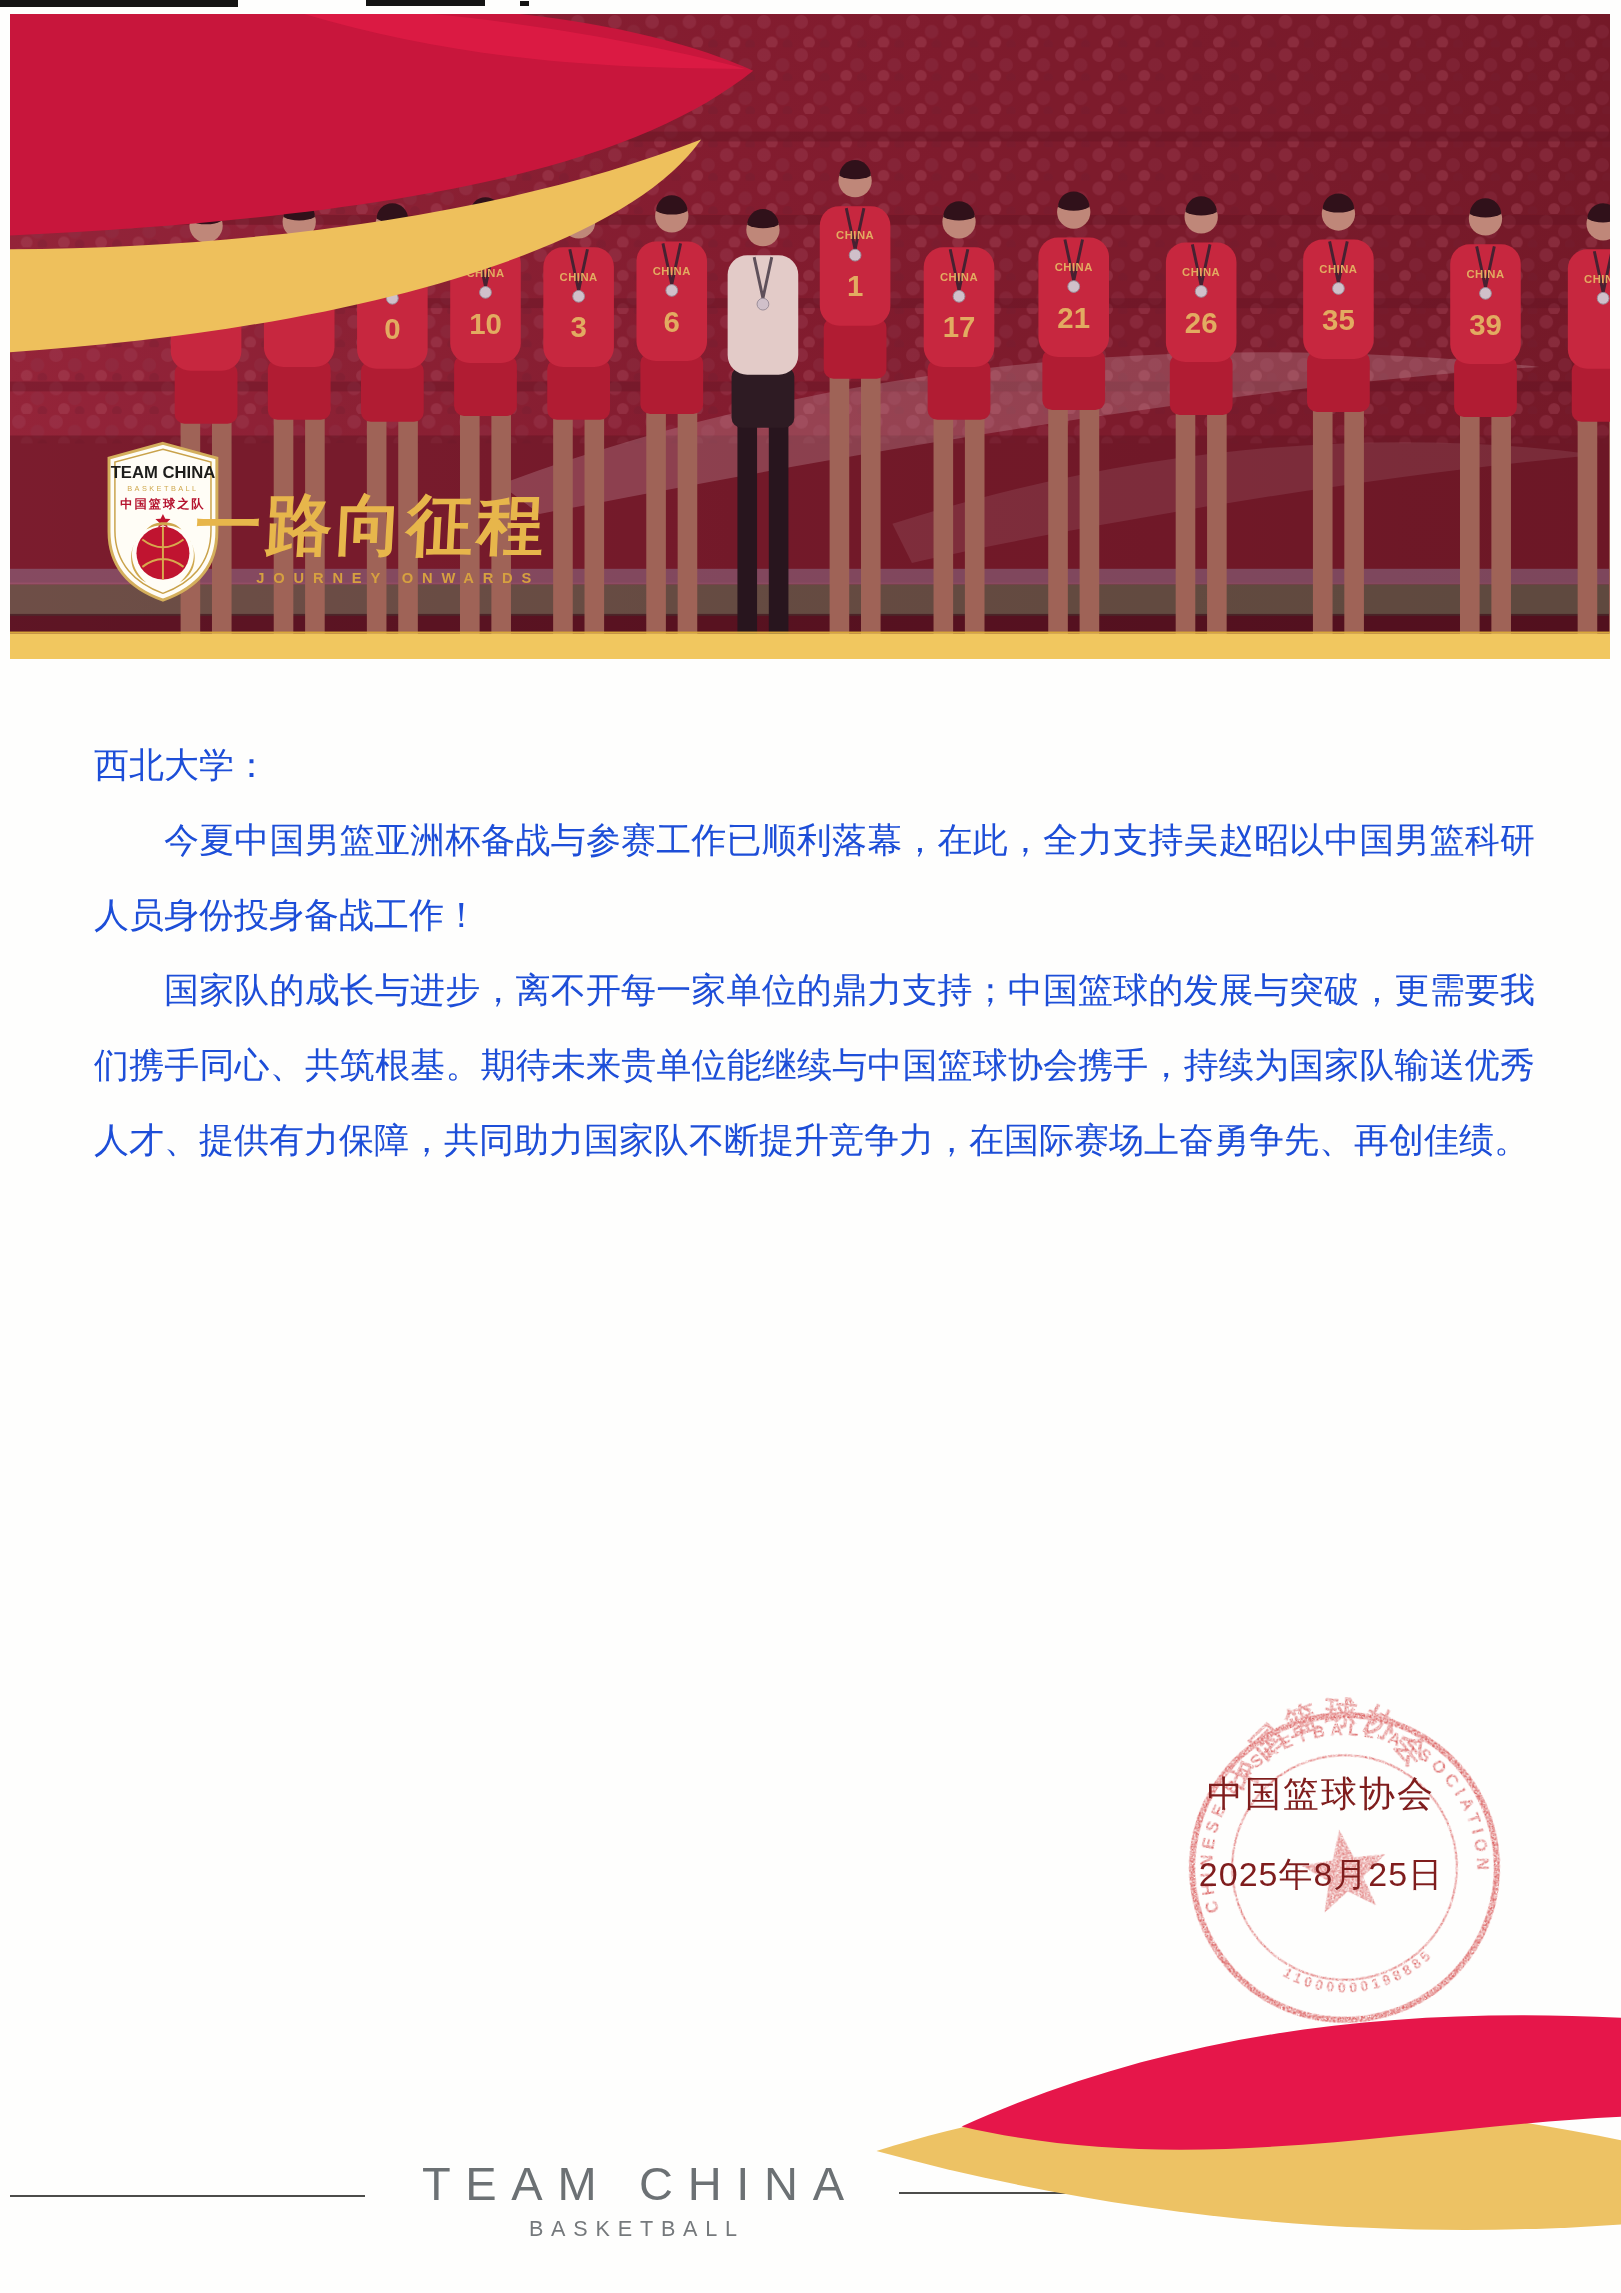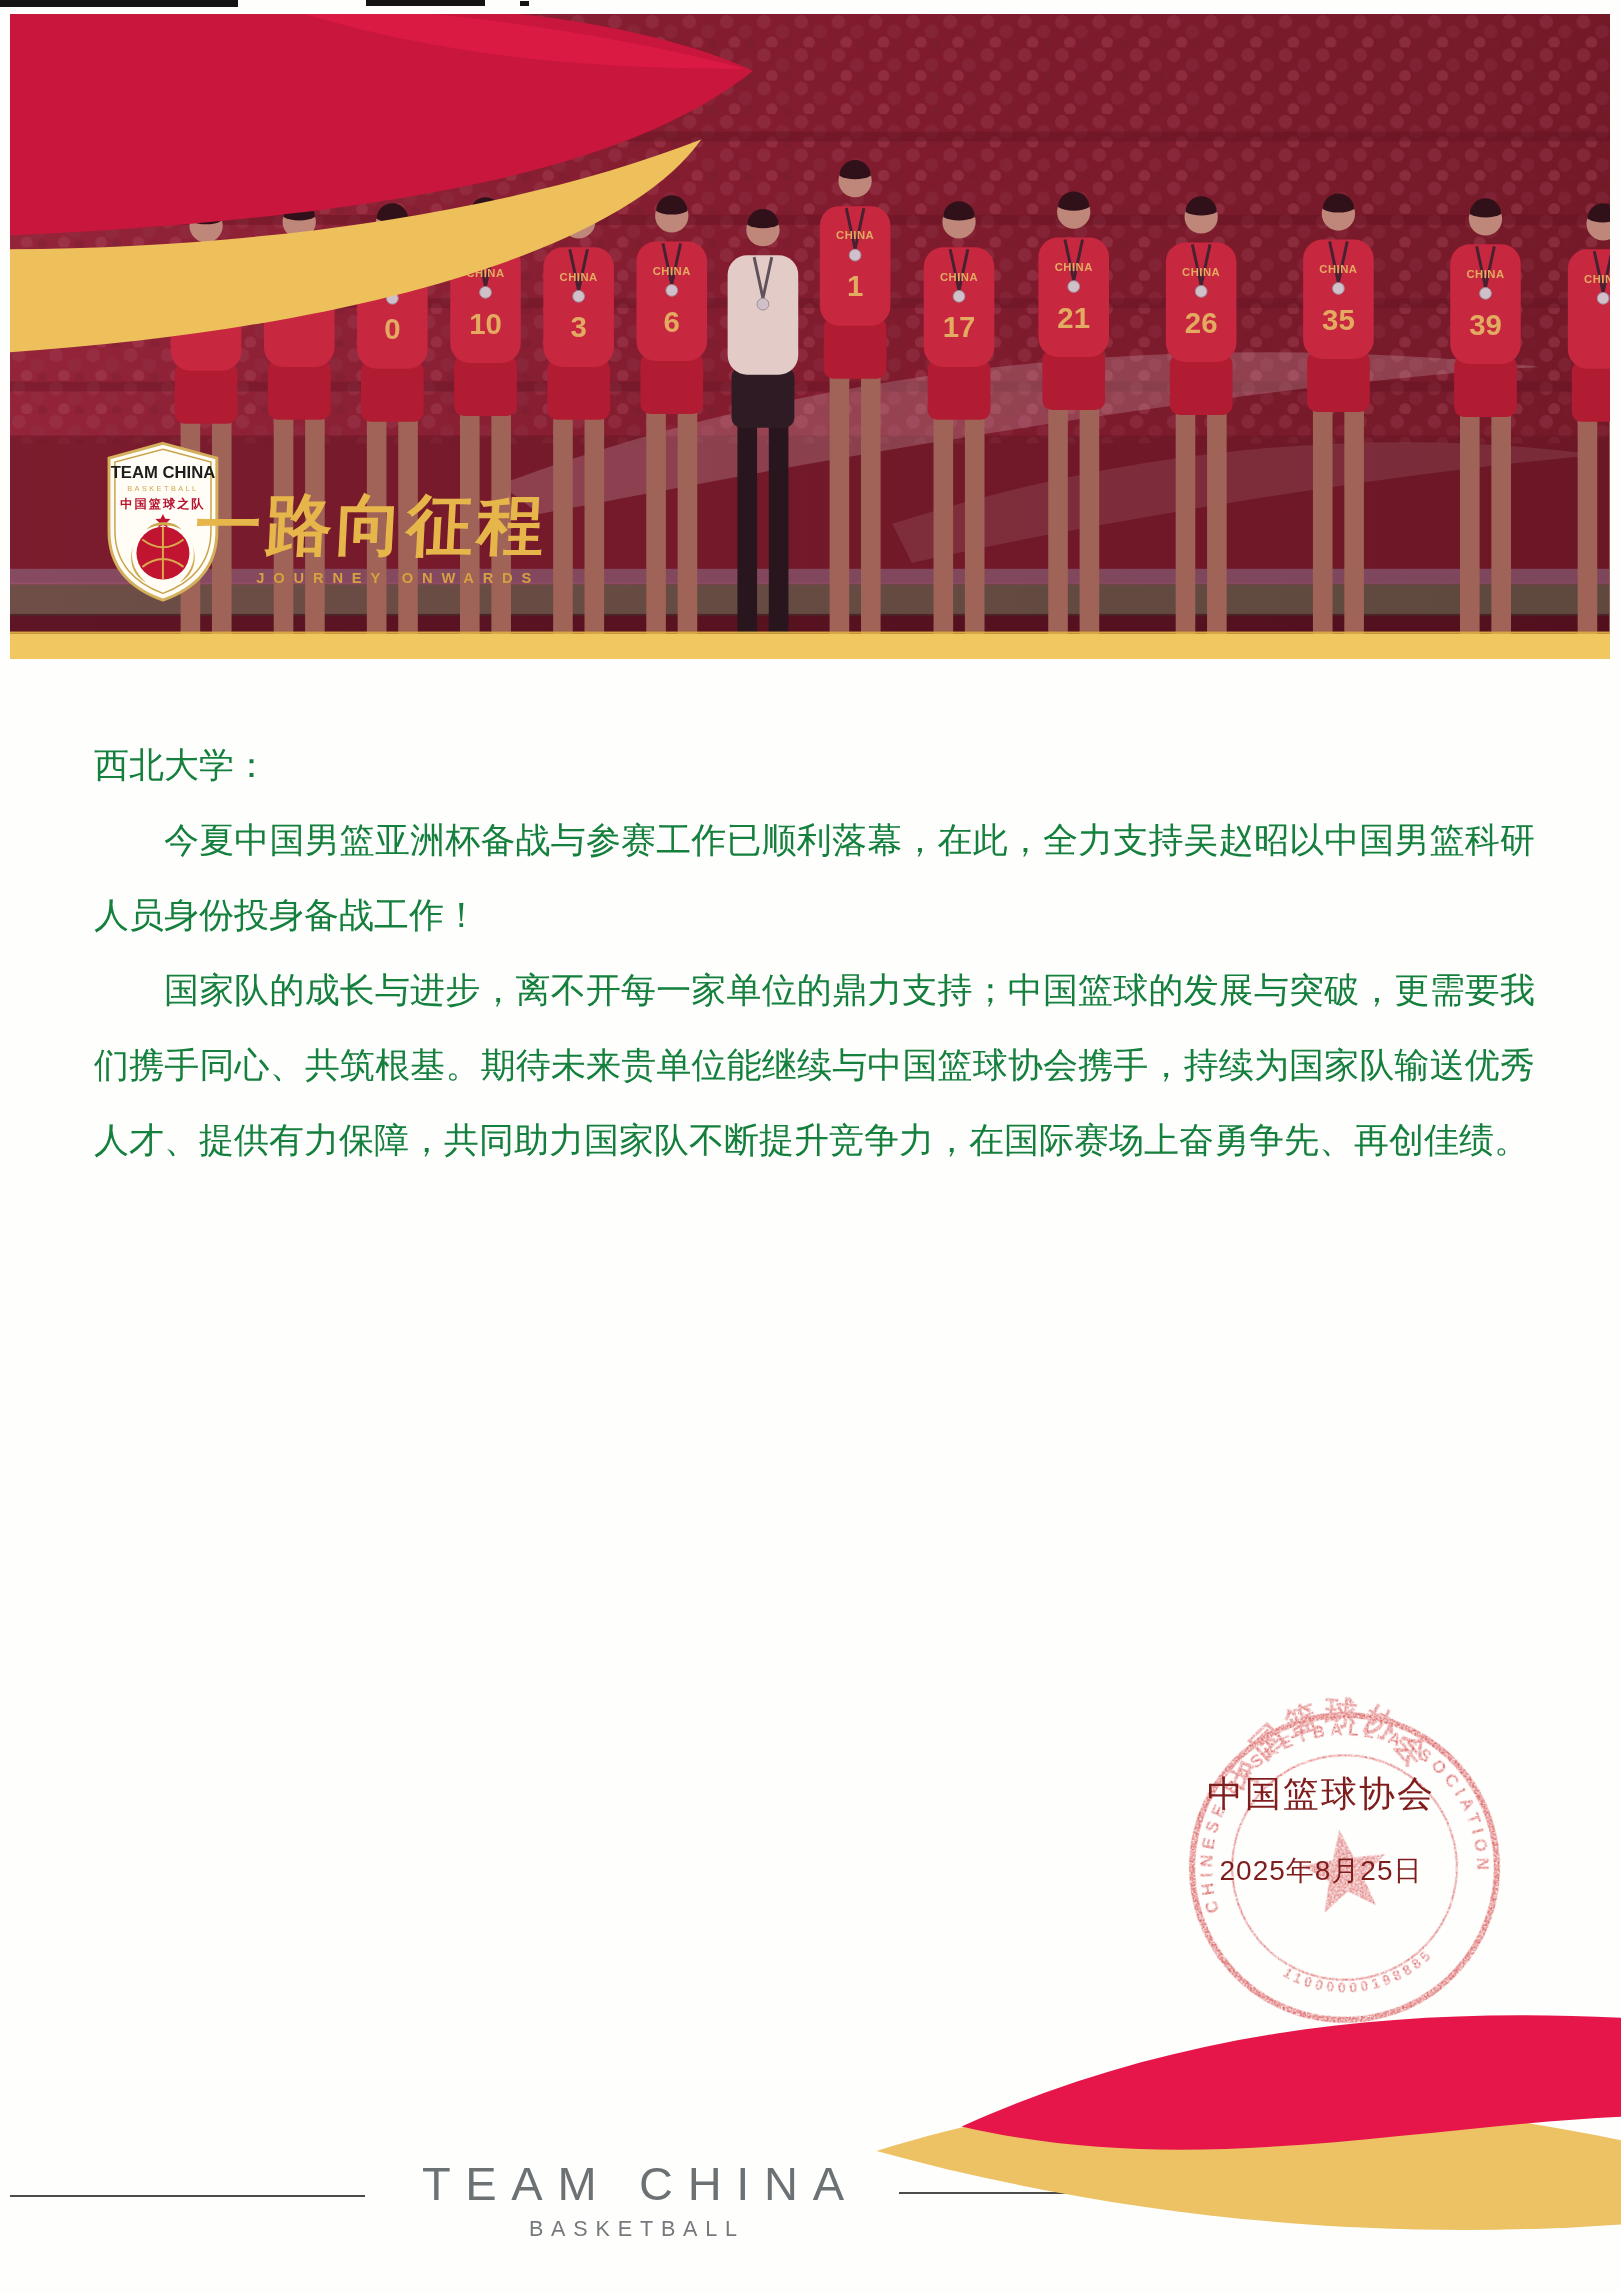--- a/index.html
+++ b/index.html
@@ -7,29 +7,29 @@
         font-family:"Liberation Sans",sans-serif;margin:0 auto;}
   .artifact{position:absolute;background:#141414;}
   .a1{left:0;top:0;width:238px;height:6.9px;}
   .a2{left:366px;top:0;width:119px;height:5.9px;}
   .a3{left:520px;top:1px;width:8.8px;height:4.9px;}
 
   .banner{position:absolute;left:9.8px;top:13.7px;width:1600px;height:645px;}
   .banner svg{display:block;width:100%;height:100%;}
 
   .letter{position:absolute;left:94px;top:727px;width:1441px;
-          font-size:35px;line-height:75px;color:#15803d;text-align:justify;
+          font-size:35px;line-height:75px;color:#1d4ed8;text-align:justify;
           text-justify:inter-ideograph;}
   .letter p{margin:0;}
   .letter p.para{text-indent:2em;}
 
   .sigblock{position:absolute;left:1182px;top:1770px;width:278px;text-align:center;
             color:#7f1d1d;z-index:3;}
   .sig-name{font-size:36px;letter-spacing:2px;}
-  .sig-date{font-size:28px;letter-spacing:1px;margin-top:33px;text-align:center;}
+  .sig-date{font-size:34px;letter-spacing:1px;margin-top:33px;text-align:center;}
 
   .seal{position:absolute;left:1174px;top:1697px;width:341px;height:341px;z-index:2;}
 
   .footer-rule{position:absolute;height:2px;background:#4c4c4a;z-index:1;}
   .rule-left{left:9.8px;top:2195px;width:355px;}
   .rule-right{left:899px;top:2192px;width:202px;}
   .brand{position:absolute;left:388px;top:2156px;width:490px;text-align:center;z-index:2;}
   .brand-title{font-size:47px;letter-spacing:14.7px;color:#6c7174;font-weight:400;text-indent:14.7px;}
   .brand-sub{font-size:21.6px;letter-spacing:7.8px;color:#75797c;margin-top:4.9px;text-indent:7.8px;}
   .swoosh{position:absolute;left:863px;top:2011px;width:759px;height:231px;z-index:1;}

